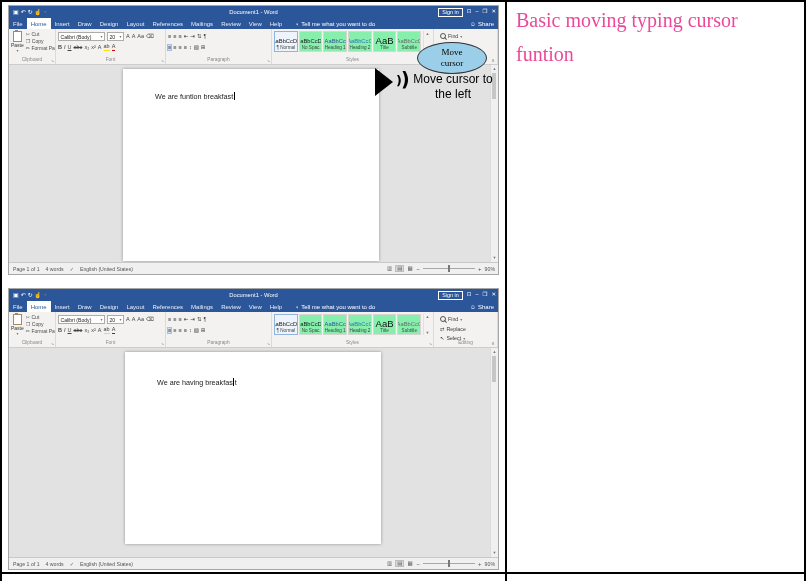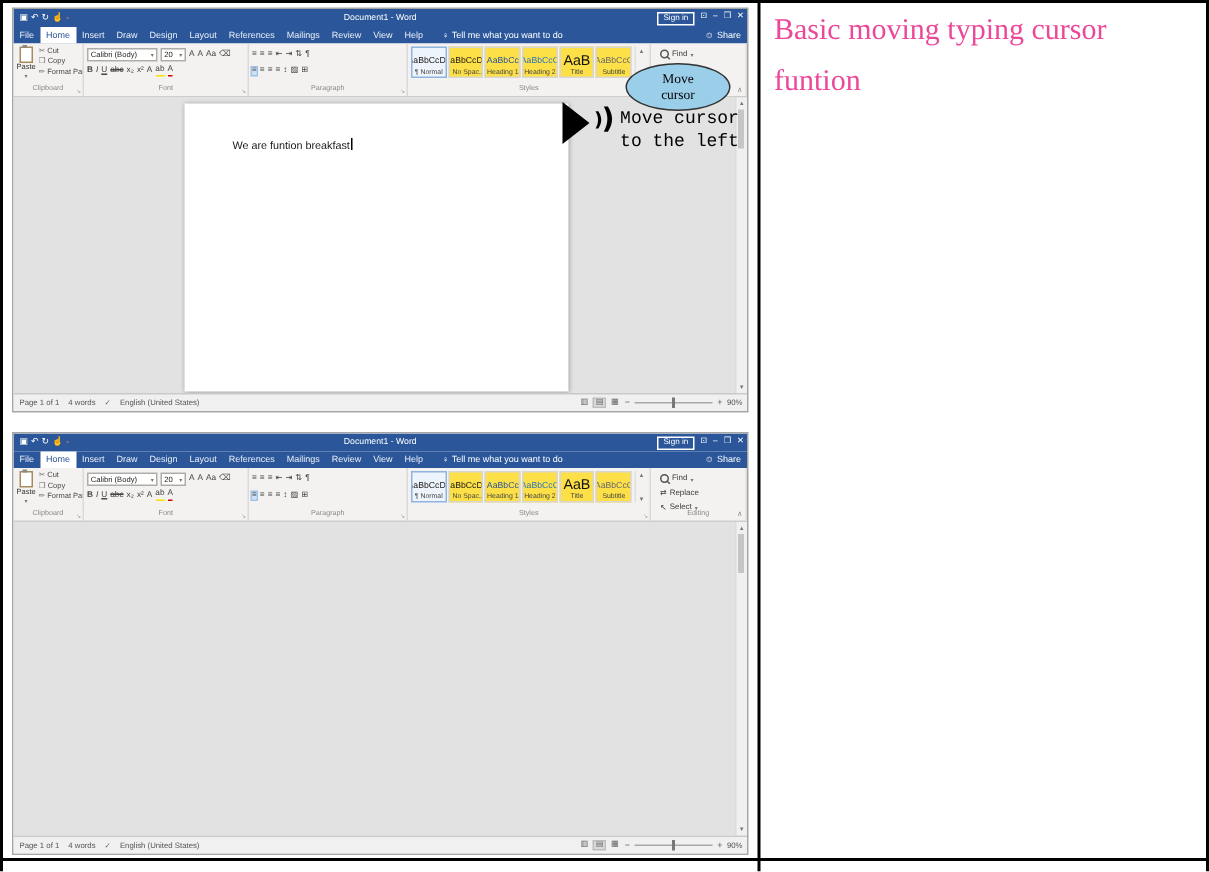--- a/index.html
+++ b/index.html
@@ -48,21 +48,21 @@
   .fname{width:42px;justify-content:space-between}
   .fsize{width:12px;justify-content:space-between}
   .dd{font-size:4px;color:#777}
   .ric{font-size:5.5px;color:#444;line-height:1;white-space:nowrap}
   .b{font-weight:bold}.i{font-style:italic}.u{text-decoration:underline}.st{text-decoration:line-through}
   .clr-a{border-bottom:1.5px solid #d40000}
   .clr-h{border-bottom:1.5px solid #ffe000}
   .sel-ic{background:#cfe0f5;outline:1px solid #9ec1e8}
 
   .styles-row{display:flex;gap:1px;align-items:flex-start}
-  .style-item{background:#fde047;border:1px solid #d8d6d3;width:24px;height:21px;display:flex;flex-direction:column;align-items:center;justify-content:flex-end;overflow:hidden;box-sizing:border-box}
+  .style-item{background:#86efac;border:1px solid #d8d6d3;width:24px;height:21px;display:flex;flex-direction:column;align-items:center;justify-content:flex-end;overflow:hidden;box-sizing:border-box}
   .style-item.selected{border-color:#8fb4dd;background:#eef4fb}
   .sp-prev{font-size:5.8px;line-height:8px;height:12px;display:flex;align-items:flex-end;color:#1a1a1a;white-space:nowrap}
   .sp-h1c{color:#2f5496}.sp-h2c{color:#2e74b5}.sp-tc{font-size:9.5px;color:#111}.sp-subc{color:#6a6a6a}
   .sp-name{font-size:4.6px;color:#444;line-height:6px;white-space:nowrap}
   .styles-scroll{display:flex;flex-direction:column;justify-content:space-between;width:7px;height:21px;align-items:center;font-size:4px;color:#777;border-left:1px solid #e2e0de;margin-left:1px}
 
   .edit-col{display:flex;flex-direction:column;gap:1.5px;margin-top:1px}
   .erow{display:flex;align-items:center;gap:2px;font-size:5.3px;color:#3a3a3a;height:8px;margin-left:4px;white-space:nowrap}
   .mag{width:4px;height:4px;border:1px solid #555;border-radius:50%;position:relative;display:inline-block}
   .mag::after{content:"";position:absolute;left:3px;top:3.5px;width:3px;height:1px;background:#555;transform:rotate(45deg)}
@@ -92,21 +92,21 @@
 
   
   .ellipse{position:absolute;left:408px;top:36px;width:68px;height:30px;border-radius:50%;background:#9bcfe9;border:1px solid #333;z-index:9;display:flex;align-items:center;justify-content:center;text-align:center}
   .ellipse-text{font-family:Liberation Serif, serif;font-size:9px;line-height:1.2;color:#000;width:36px}
   .speaker{position:absolute;left:366px;top:60px;width:40px;height:34px;z-index:8}
   .sp-tri{position:absolute;left:0;top:2px;width:0;height:0;border-left:18px solid #000;border-top:14px solid transparent;border-bottom:14px solid transparent}
   .sp-box{position:absolute;left:2px;top:9px;width:6px;height:14px;background:#000}
   .swave{position:absolute;color:#000;font-weight:bold;font-family:"DejaVu Sans",sans-serif;line-height:1}
   .s1{left:21px;top:8px;font-size:13px}
   .s2{left:26px;top:4px;font-size:19px}
-  .instruction{position:absolute;left:398px;top:66px;width:92px;z-index:8;font-family:Liberation Mono, monospace;font-size:12px;line-height:1.25;color:#000;text-align:center}
+  .instruction{position:absolute;left:398px;top:66px;width:92px;z-index:8;font-family:Liberation Sans, sans-serif;font-size:12px;line-height:1.25;color:#000;text-align:center}
 </style>
 </head>
 <body>
 
 <div class="frame"></div>
 <div class="vline"></div>
 <div class="hline"></div>
 
 <div class="caption">Basic moving typing cursor funtion</div>
 
@@ -488,20 +488,23 @@
             <span>↖</span>
             <span>Select</span>
             <span class="dd">▾</span>
           </div>
       </div>
       <span class="glabel">Editing</span>
       <span class="collapse">∧</span>
     </div>
   </div>
   <div class="doc">
+    <div class="page">
+      <div class="dtext"><span>We are having breakfas</span><span class="caret"></span><span>t</span></div>
+    </div>
     <div class="vscroll">
       <span class="sarr up">▲</span>
       <span class="sthumb"></span>
       <span class="sarr down">▼</span>
     </div>
   </div>
   <div class="sb">
     <div class="st-left">
       <span>Page 1 of 1</span>
       <span>4 words</span>

